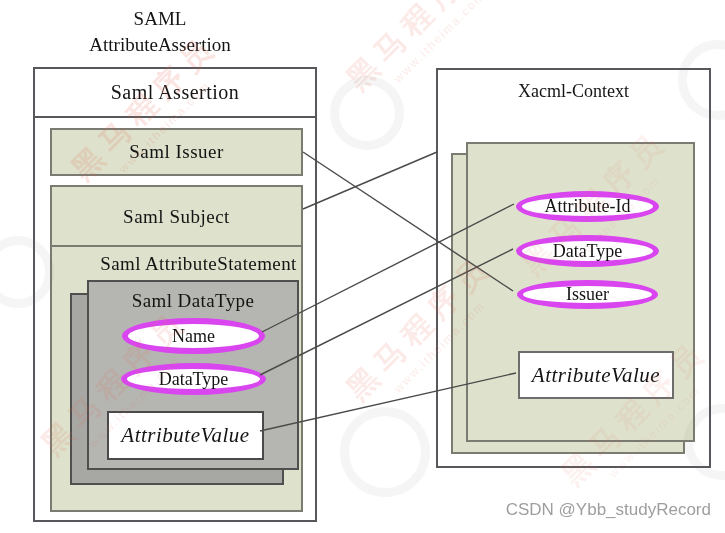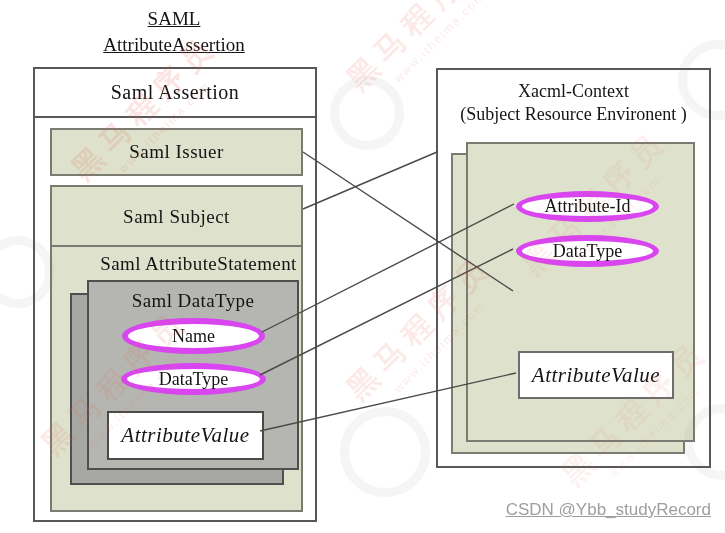--- a/index.html
+++ b/index.html
@@ -49,29 +49,29 @@
     font-family:"Liberation Sans",sans-serif;text-align:center;white-space:nowrap;
   }
   .wm-text .big{font-size:30px;font-weight:bold;letter-spacing:8px;display:block;}
   .wm-text .small{font-size:12px;letter-spacing:2px;display:block;}
   .wm-ring{
     position:absolute;border-radius:50%;border:9px solid rgba(110,110,110,0.07);
     box-sizing:border-box;
   }
   .credit{
     position:absolute;right:14px;top:500px;z-index:6;
-    font-family:"Liberation Sans",sans-serif;font-size:17px;color:#9e9e9e;text-decoration:underline;
+    font-family:"Liberation Sans",sans-serif;font-size:17px;color:#9e9e9e;
   }
 </style>
 </head>
 <body>
 
 <div class="canvas">
 
-  <div class="abs title-center" style="left:32px;top:6px;width:284px;text-decoration:underline;">
+  <div class="abs title-center" style="left:18px;top:6px;width:284px;">
     <div>SAML</div>
     <div>AttributeAssertion</div>
   </div>
 
   <div class="abs outer-box" style="left:33px;top:67px;width:284px;height:455px;">
     <div class="hdr">Saml Assertion</div>
 
     <div class="abs green-box" style="left:15px;top:59px;width:253px;height:48px;">
       <div class="box-label">Saml Issuer</div>
     </div>
@@ -99,35 +99,37 @@
         <div class="abs white-rect" style="left:18px;top:129px;width:157px;height:49px;">
           <span>AttributeValue</span>
         </div>
       </div>
     </div>
   </div>
 
   <div class="abs outer-box" style="left:436px;top:68px;width:275px;height:400px;">
     <div class="title-center" style="margin-top:10px;font-size:18px;line-height:23px;">
       <div>Xacml-Context</div>
-      <div>(Subject Resource Environent )</div>
     </div>
 
     <div class="abs green-box" style="left:13px;top:83px;width:234px;height:301px;"></div>
 
     <div class="abs green-box" style="left:28px;top:72px;width:229px;height:300px;">
 
       <div class="abs ellipse" style="left:48px;top:47px;width:143px;height:31px;">
         <span>Attribute-Id</span>
       </div>
 
       <div class="abs ellipse" style="left:48px;top:91px;width:143px;height:32px;">
         <span>DataType</span>
       </div>
 
+      <div class="abs ellipse" style="left:49px;top:136px;width:141px;height:29px;">
+        <span>Issuer</span>
+      </div>
 
       <div class="abs white-rect" style="left:50px;top:207px;width:156px;height:48px;border-color:#6d6d6d;">
         <span>AttributeValue</span>
       </div>
     </div>
   </div>
 
   <svg class="links" width="725" height="533" viewBox="0 0 725 533">
     <line x1="303" y1="152" x2="513" y2="291" stroke="#4a4a4a" stroke-width="1.4"></line>
     <line x1="303" y1="209" x2="437" y2="152" stroke="#4a4a4a" stroke-width="1.4"></line>

